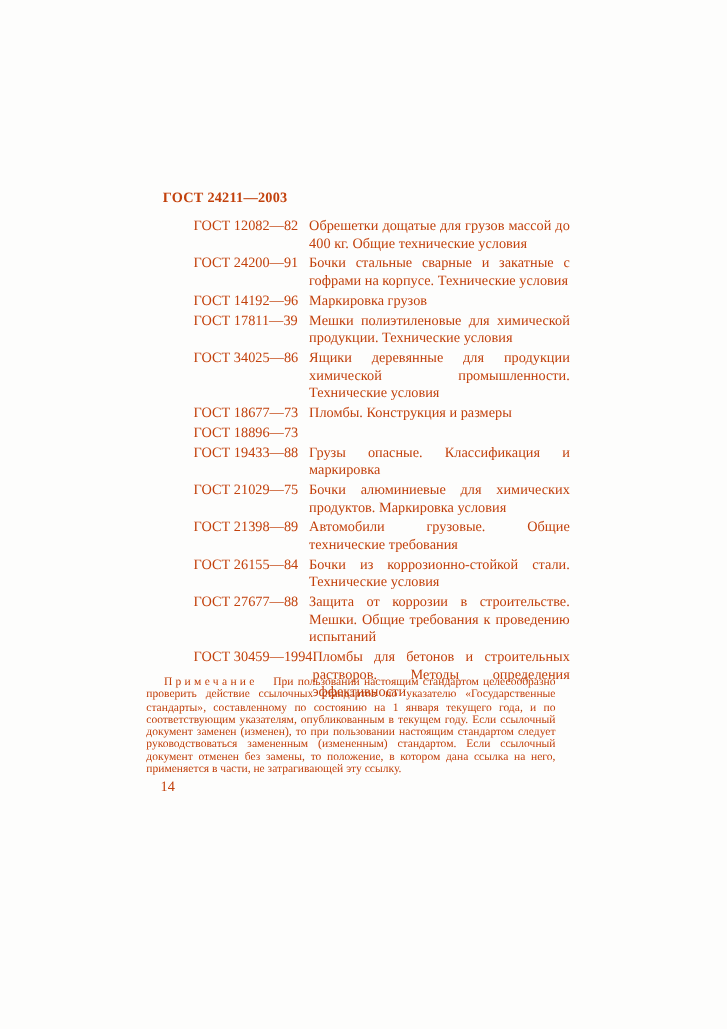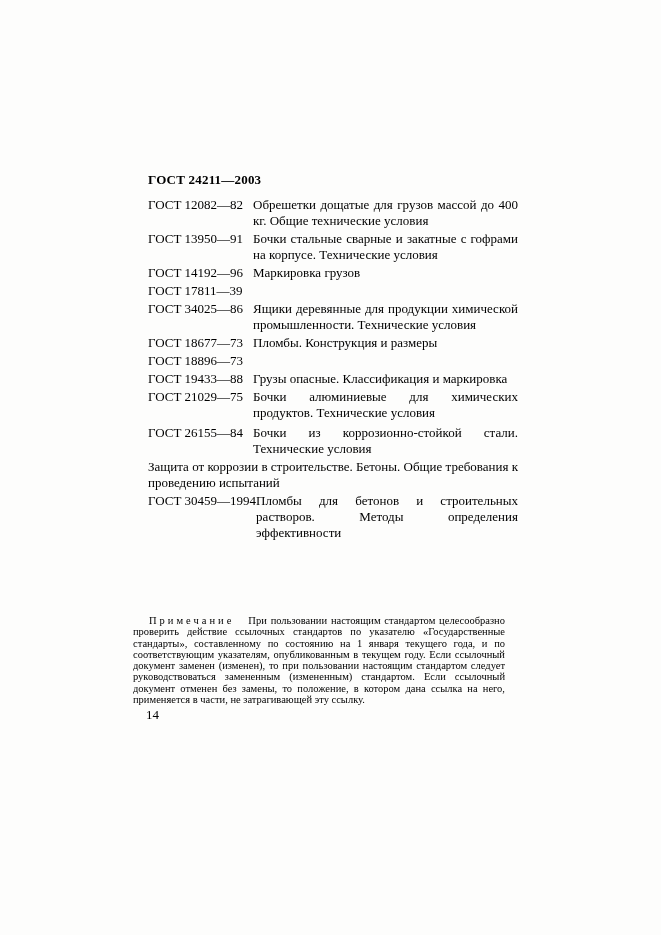--- a/index.html
+++ b/index.html
@@ -5,21 +5,21 @@
   html, body {
     margin: 0;
     padding: 0;
     background: #ffffff;
   }
   .page {
     position: relative;
     width: 661px;
     height: 935px;
     background: #fdfdfc;
-    color: #000000;
+    color: #c2410c;
     font-family: "Liberation Serif", "DejaVu Serif", serif;
     overflow: hidden;
   }
   .running-header {
     position: absolute;
     left: 148px;
     top: 172px;
     font-size: 13px;
     font-weight: bold;
     letter-spacing: 0.2px;
@@ -33,20 +33,21 @@
   }
   .standard-row {
     display: flex;
     margin-bottom: 2px;
   }
   .standard-code {
     flex: 0 0 105px;
     font-size: 13px;
     line-height: 16px;
     white-space: nowrap;
+    margin-left: 28px;
   }
   .standard-title {
     flex: 1 1 auto;
     font-size: 13px;
     line-height: 16px;
     text-align: justify;
   }
   .note {
     position: absolute;
     left: 133px;
@@ -80,57 +81,61 @@
 <div class="page">
 
   <div class="running-header">ГОСТ 24211—2003</div>
 
   <div class="standards-list" id="standards-list">
       <div class="standard-row">
         <div class="standard-code">ГОСТ 12082—82</div>
         <div class="standard-title">Обрешетки дощатые для грузов массой до 400 кг. Общие технические условия</div>
       </div>
       <div class="standard-row">
-        <div class="standard-code">ГОСТ 13950—91</div>
+        <div class="standard-code">ГОСТ 24200—91</div>
         <div class="standard-title">Бочки стальные сварные и закатные с гофрами на корпусе. Технические условия</div>
       </div>
       <div class="standard-row">
         <div class="standard-code">ГОСТ 14192—96</div>
         <div class="standard-title">Маркировка грузов</div>
       </div>
       <div class="standard-row">
         <div class="standard-code">ГОСТ 17811—39</div>
+        <div class="standard-title">Мешки полиэтиленовые для химической продукции. Технические условия</div>
       </div>
       <div class="standard-row">
         <div class="standard-code">ГОСТ 34025—86</div>
         <div class="standard-title">Ящики деревянные для продукции химической промышленности. Технические условия</div>
       </div>
       <div class="standard-row">
         <div class="standard-code">ГОСТ 18677—73</div>
         <div class="standard-title">Пломбы. Конструкция и размеры</div>
       </div>
       <div class="standard-row">
         <div class="standard-code">ГОСТ 18896—73</div>
       </div>
       <div class="standard-row">
         <div class="standard-code">ГОСТ 19433—88</div>
         <div class="standard-title">Грузы опасные. Классификация и маркировка</div>
       </div>
       <div class="standard-row">
         <div class="standard-code">ГОСТ 21029—75</div>
-        <div class="standard-title">Бочки алюминиевые для химических продуктов. Технические условия</div>
+        <div class="standard-title">Бочки алюминиевые для химических продуктов. Маркировка условия</div>
       </div>
       <div class="standard-row">
+        <div class="standard-code">ГОСТ 21398—89</div>
+        <div class="standard-title">Автомобили грузовые. Общие технические требования</div>
       </div>
       <div class="standard-row">
         <div class="standard-code">ГОСТ 26155—84</div>
         <div class="standard-title">Бочки из коррозионно-стойкой стали. Технические условия</div>
       </div>
       <div class="standard-row">
-        <div class="standard-title">Защита от коррозии в строительстве. Бетоны. Общие требования к проведению испытаний</div>
+        <div class="standard-code">ГОСТ 27677—88</div>
+        <div class="standard-title">Защита от коррозии в строительстве. Мешки. Общие требования к проведению испытаний</div>
       </div>
       <div class="standard-row">
         <div class="standard-code">ГОСТ 30459—1994</div>
         <div class="standard-title">Пломбы для бетонов и строительных растворов. Методы определения эффективности</div>
       </div>
     </div>
 
   <div class="note">
     <div class="note-paragraph">
       <span class="note-label">Примечание</span><span class="note-label-gap"></span><span class="note-text">При пользовании настоящим стандартом целесообразно проверить действие ссылочных стандартов по указателю «Государственные стандарты», составленному по состоянию на 1 января текущего года, и по соответствующим указателям, опубликованным в текущем году. Если ссылочный документ заменен (изменен), то при пользовании настоящим стандартом следует руководствоваться замененным (измененным) стандартом. Если ссылочный документ отменен без замены, то положение, в котором дана ссылка на него, применяется в части, не затрагивающей эту ссылку.</span>

